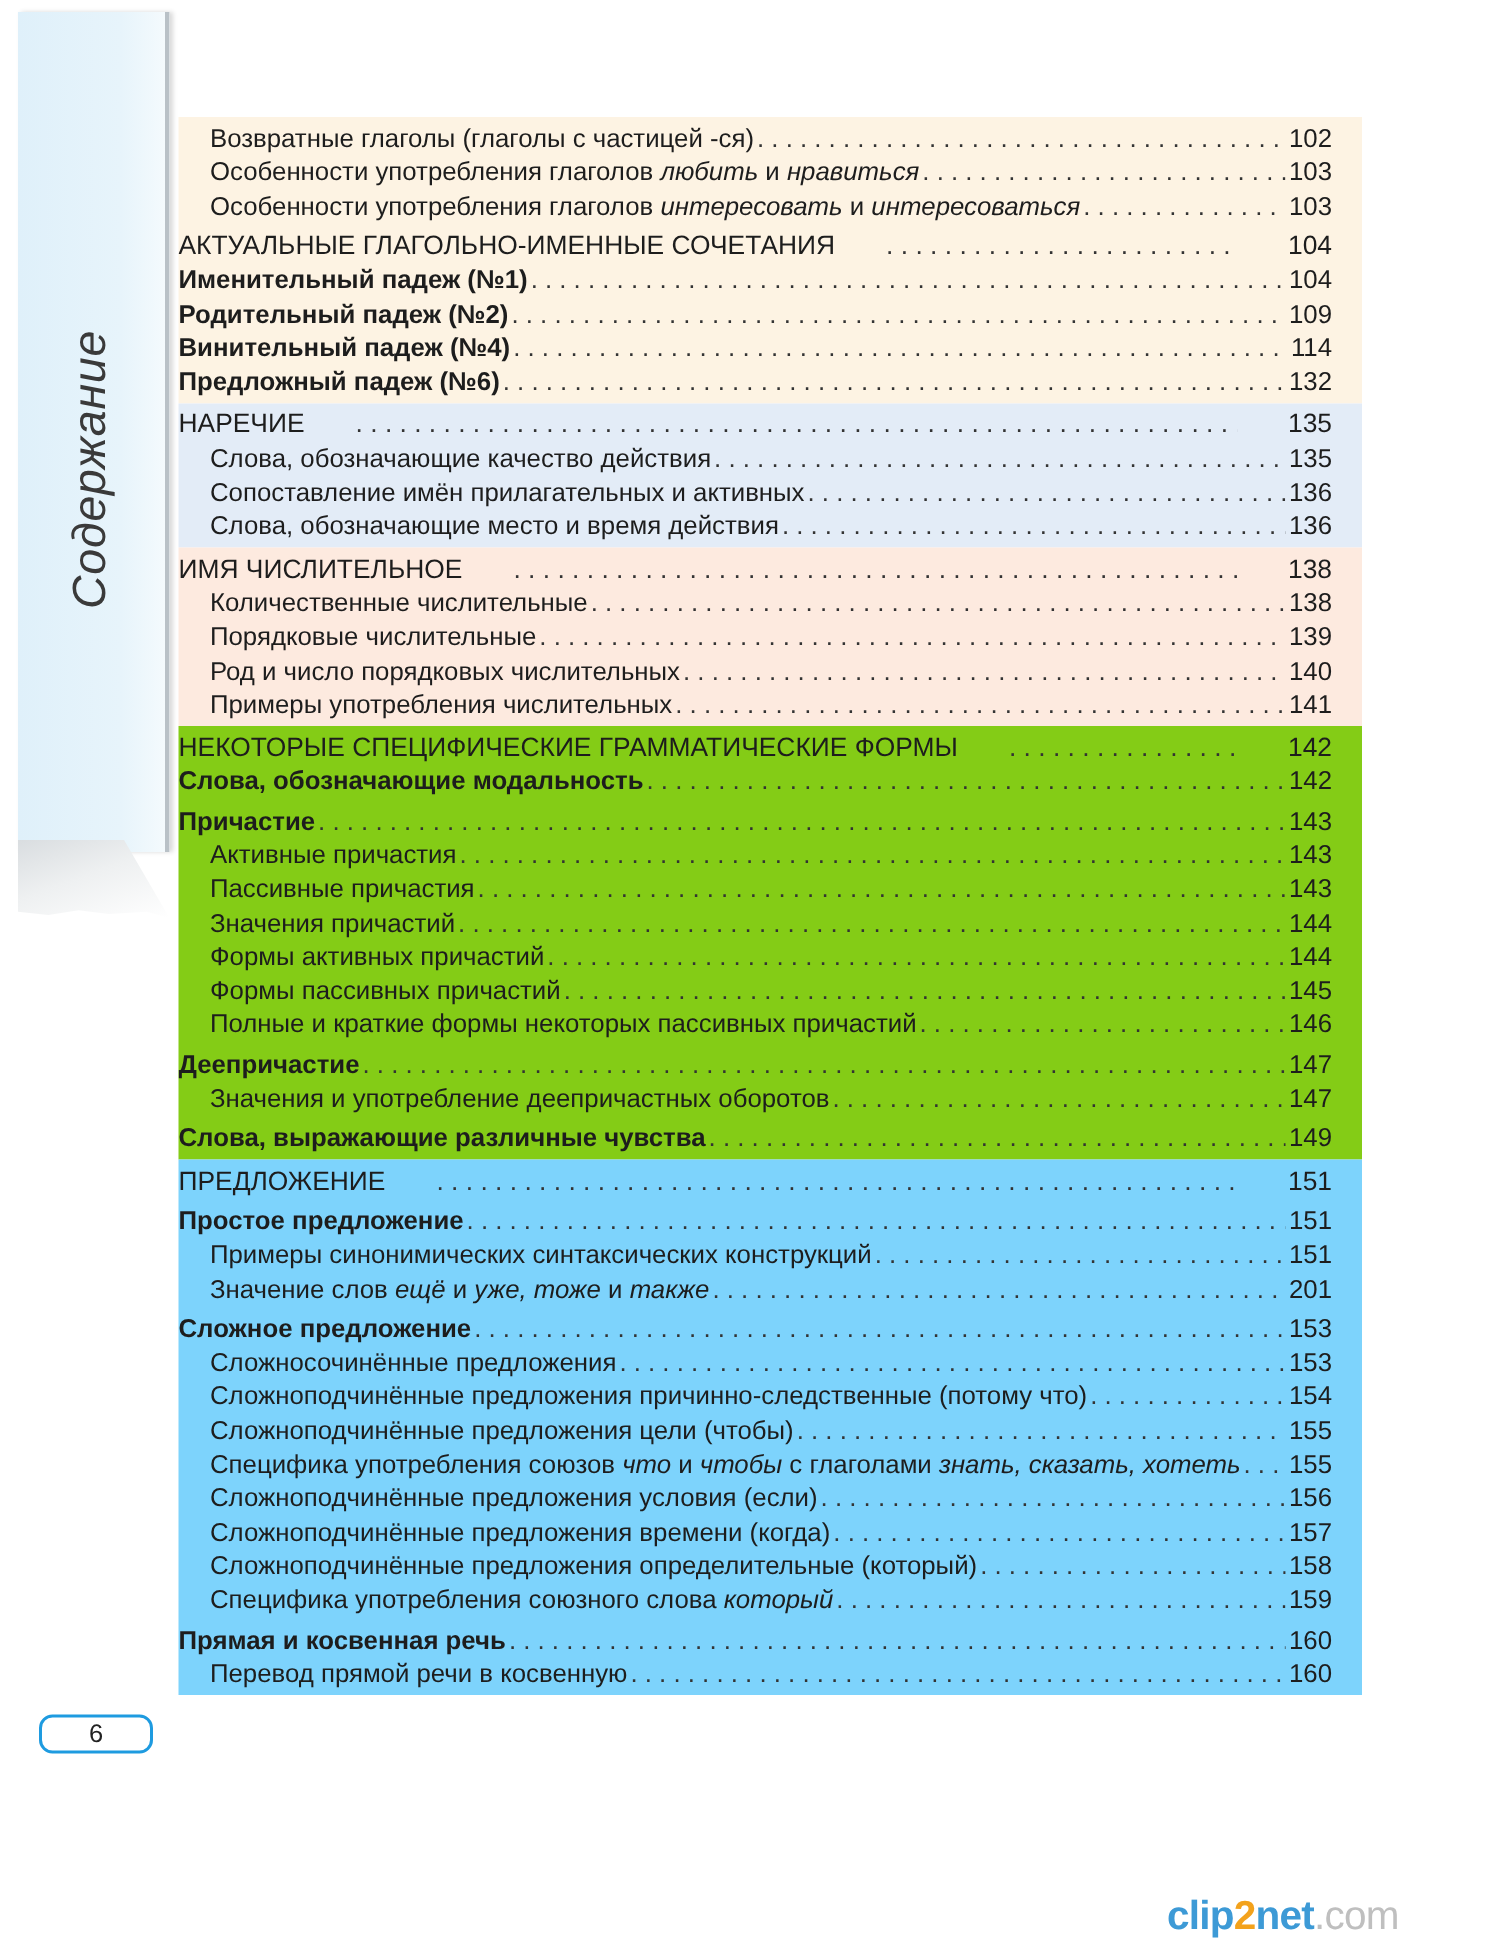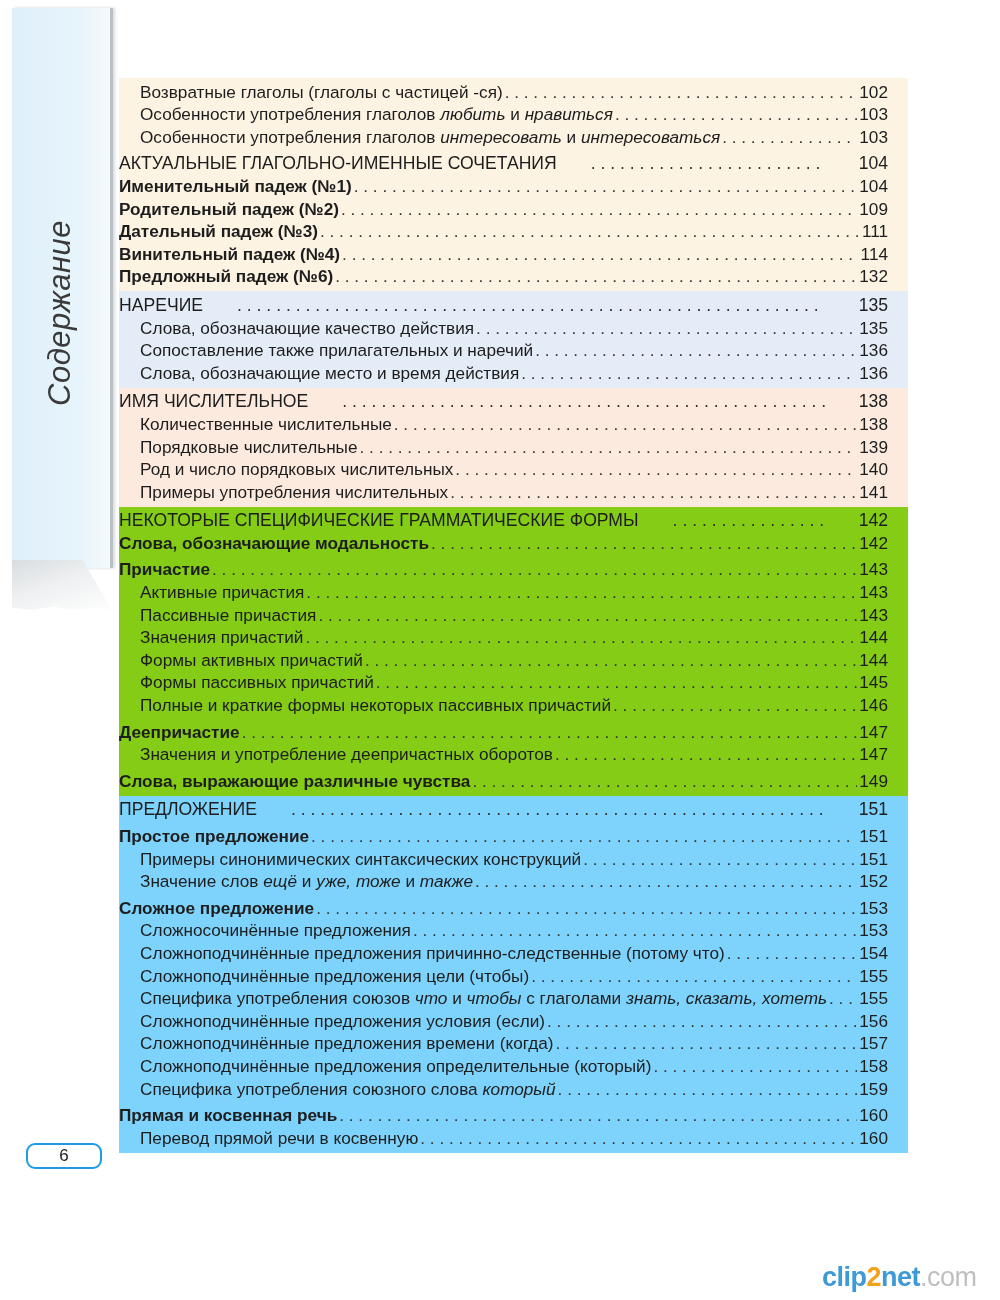--- a/index.html
+++ b/index.html
@@ -28,21 +28,21 @@
   .row { display:flex; align-items:flex-end; height:22.6px; font-size:17.2px; white-space:nowrap; overflow:hidden; padding-right:20px; }
   .row.sub { padding-left:21px; }
   .row.h { font-size:17.6px;gap:32px; }
   .row.b { font-weight:bold; }
   .row.gap { margin-top:4px; }
   .row .t { flex:0 0 auto; }
   .row .t i { font-style:italic; }
   .row .dots { flex:1 1 auto; overflow:hidden; margin:0 2px; color:#333; letter-spacing:3px; font-weight:normal; }
   .row .dots::before { content:". . . . . . . . . . . . . . . . . . . . . . . . . . . . . . . . . . . . . . . . . . . . . . . . . . . . . . . . . . . . . . . . . . . . . . . . . . . . . . . . . . . . . . . . . . . . . . . . . . . . . . . . . . . . . . . . . . . . . . . . . . . . . . . . . . . . . . . . . . . . . . . . . . . . . . . . . ."; letter-spacing:0; }
   .row .p { flex:0 0 auto; font-weight:normal; }
-  .wm { position:absolute; left:822px; top:1262px; font-size:27px; font-weight:bold; letter-spacing:-0.5px; }
+  .wm { position:absolute; left:778px; top:1262px; font-size:27px; font-weight:bold; letter-spacing:-0.5px; }
   .wm .a { color:#3d9ad6; } .wm .two { color:#f3a21c; } .wm .c { color:#bfbfbf; font-weight:normal; }
 </style>
 </head>
 <body>
 
 <div class="tab"></div>
 <div class="tab-curl"></div>
 <div class="tab-title">Содержание</div>
 <div class="page-num">6</div>
 
@@ -74,25 +74,20 @@
         <span class="t">Именительный падеж (№1)</span>
         <span class="dots"></span>
         <span class="p">104</span>
       </div>
     <div class="row b">
         <span class="t">Родительный падеж (№2)</span>
         <span class="dots"></span>
         <span class="p">109</span>
       </div>
     <div class="row b">
-        <span class="t">Дательный падеж (№3)</span>
-        <span class="dots"></span>
-        <span class="p">111</span>
-      </div>
-    <div class="row b">
         <span class="t">Винительный падеж (№4)</span>
         <span class="dots"></span>
         <span class="p">114</span>
       </div>
     <div class="row b">
         <span class="t">Предложный падеж (№6)</span>
         <span class="dots"></span>
         <span class="p">132</span>
       </div>
   </div>
@@ -102,21 +97,21 @@
         <span class="t">НАРЕЧИЕ</span>
         <span class="dots"></span>
         <span class="p">135</span>
       </div>
     <div class="row sub">
         <span class="t">Слова, обозначающие качество действия</span>
         <span class="dots"></span>
         <span class="p">135</span>
       </div>
     <div class="row sub">
-        <span class="t">Сопоставление также прилагательных и наречий</span>
+        <span class="t">Сопоставление имён прилагательных и активных</span>
         <span class="dots"></span>
         <span class="p">136</span>
       </div>
     <div class="row sub">
         <span class="t">Слова, обозначающие место и время действия</span>
         <span class="dots"></span>
         <span class="p">136</span>
       </div>
   </div>
 
@@ -223,21 +218,21 @@
         <span class="p">151</span>
       </div>
     <div class="row sub">
         <span class="t">Примеры синонимических синтаксических конструкций</span>
         <span class="dots"></span>
         <span class="p">151</span>
       </div>
     <div class="row sub">
         <span class="t"><span>Значение слов </span><i>ещё</i><span> и </span><i>уже, тоже</i><span> и </span><i>также</i></span>
         <span class="dots"></span>
-        <span class="p">152</span>
+        <span class="p">201</span>
       </div>
     <div class="row b gap">
         <span class="t">Сложное предложение</span>
         <span class="dots"></span>
         <span class="p">153</span>
       </div>
     <div class="row sub">
         <span class="t">Сложносочинённые предложения</span>
         <span class="dots"></span>
         <span class="p">153</span>

